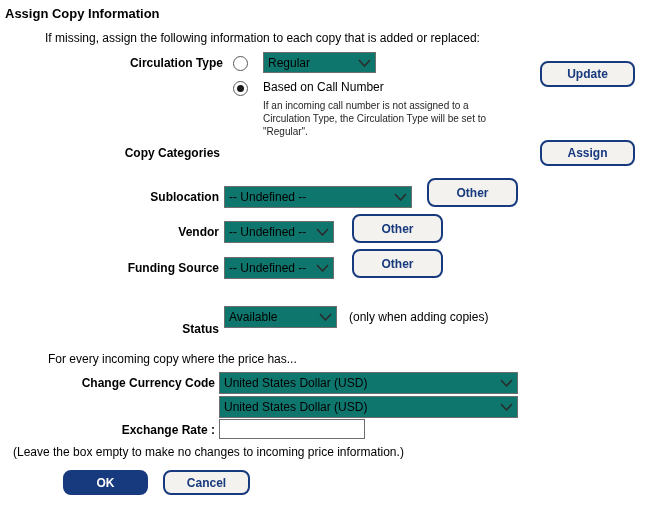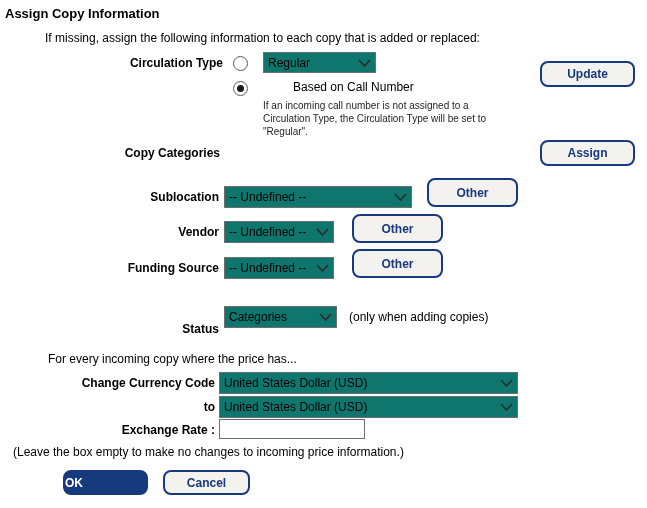--- a/index.html
+++ b/index.html
@@ -22,21 +22,21 @@
     font-family:inherit;font-size:12px;padding:0 3px;
   }
   
   .btn-light{
     background:#f3f2ee;border:2px solid #17397e;border-radius:8px;color:#17397e;
     font-weight:bold;font-size:12px;display:flex;align-items:center;justify-content:center;
     box-sizing:border-box;cursor:pointer;font-family:inherit;
   }
   .btn-dark{
     background:#17397e;border:2px solid #17397e;border-radius:8px;color:#ffffff;
-    font-weight:bold;font-size:12px;display:flex;align-items:center;
+    font-weight:bold;font-size:12px;display:flex;align-items:center;justify-content:center;
     box-sizing:border-box;cursor:pointer;font-family:inherit;
   }
   
   .radio{
     width:13px;height:13px;border:1px solid #595959;border-radius:50%;background:#fff;
     box-sizing:content-box;position:absolute;
   }
   .radio.checked::after{
     content:"";position:absolute;left:3px;top:3px;width:7px;height:7px;border-radius:50%;background:#1a1a1a;
   }
@@ -61,21 +61,21 @@
           <polyline points="1,1 6.5,7 12,1" fill="none" stroke="#2b2b2b" stroke-width="1.6"></polyline>
         </svg>
     </span>
   </div>
 
   <div class="btn-light abs" style="left:540px;top:61px;width:95px;height:26px;align-items:center;">
     <span>Update</span>
   </div>
 
   <div class="radio checked abs" style="left:233px;top:81px;"></div>
-  <div class="abs txt" style="left:263px;top:80px;margin-left:30px;">Based on Call Number</div>
+  <div class="abs txt" style="left:263px;top:80px;">Based on Call Number</div>
 
   <div class="abs help" style="left:263px;top:99px;width:242px;">If an incoming call number is not assigned to a Circulation Type, the Circulation Type will be set to "Regular".</div>
 
   <div class="abs lbl" style="left:0;top:146px;width:220px;">Copy Categories</div>
   <div class="btn-light abs" style="left:540px;top:140px;width:95px;height:26px;">
     <span>Assign</span>
   </div>
 
   <div class="abs lbl" style="left:0;top:190px;width:219px;">Sublocation</div>
   <div class="sel abs" style="left:224px;top:186px;width:188px;height:22px;">
@@ -111,42 +111,41 @@
           <polyline points="1,1 6.5,7 12,1" fill="none" stroke="#2b2b2b" stroke-width="1.6"></polyline>
         </svg>
     </span>
   </div>
   <div class="btn-light abs" style="left:352px;top:249px;width:91px;height:29px;">
     <span>Other</span>
   </div>
 
   <div class="abs lbl" style="left:0;top:310px;width:219px;margin-top:12px;">Status</div>
   <div class="sel abs" style="left:224px;top:306px;width:113px;height:22px;">
-    <span>Categories</span>
+    <span>Available</span>
     <span class="chev">
       <svg width="13" height="8" viewBox="0 0 13 8">
           <polyline points="1,1 6.5,7 12,1" fill="none" stroke="#2b2b2b" stroke-width="1.6"></polyline>
         </svg>
     </span>
   </div>
   <div class="abs txt" style="left:349px;top:310px;">(only when adding copies)</div>
 
   <div class="abs txt" style="left:48px;top:352px;">For every incoming copy where the price has...</div>
 
   <div class="abs lbl" style="left:0;top:376px;width:215px;">Change Currency Code</div>
   <div class="sel abs" style="left:219px;top:372px;width:299px;height:22px;">
     <span>United States Dollar (USD)</span>
     <span class="chev">
       <svg width="13" height="8" viewBox="0 0 13 8">
           <polyline points="1,1 6.5,7 12,1" fill="none" stroke="#2b2b2b" stroke-width="1.6"></polyline>
         </svg>
     </span>
   </div>
 
-  <div class="abs lbl" style="left:0;top:400px;width:215px;">to</div>
   <div class="sel abs" style="left:219px;top:396px;width:299px;height:22px;">
     <span>United States Dollar (USD)</span>
     <span class="chev">
       <svg width="13" height="8" viewBox="0 0 13 8">
           <polyline points="1,1 6.5,7 12,1" fill="none" stroke="#2b2b2b" stroke-width="1.6"></polyline>
         </svg>
     </span>
   </div>
 
   <div class="abs lbl" style="left:0;top:423px;width:215px;">Exchange Rate :</div>

